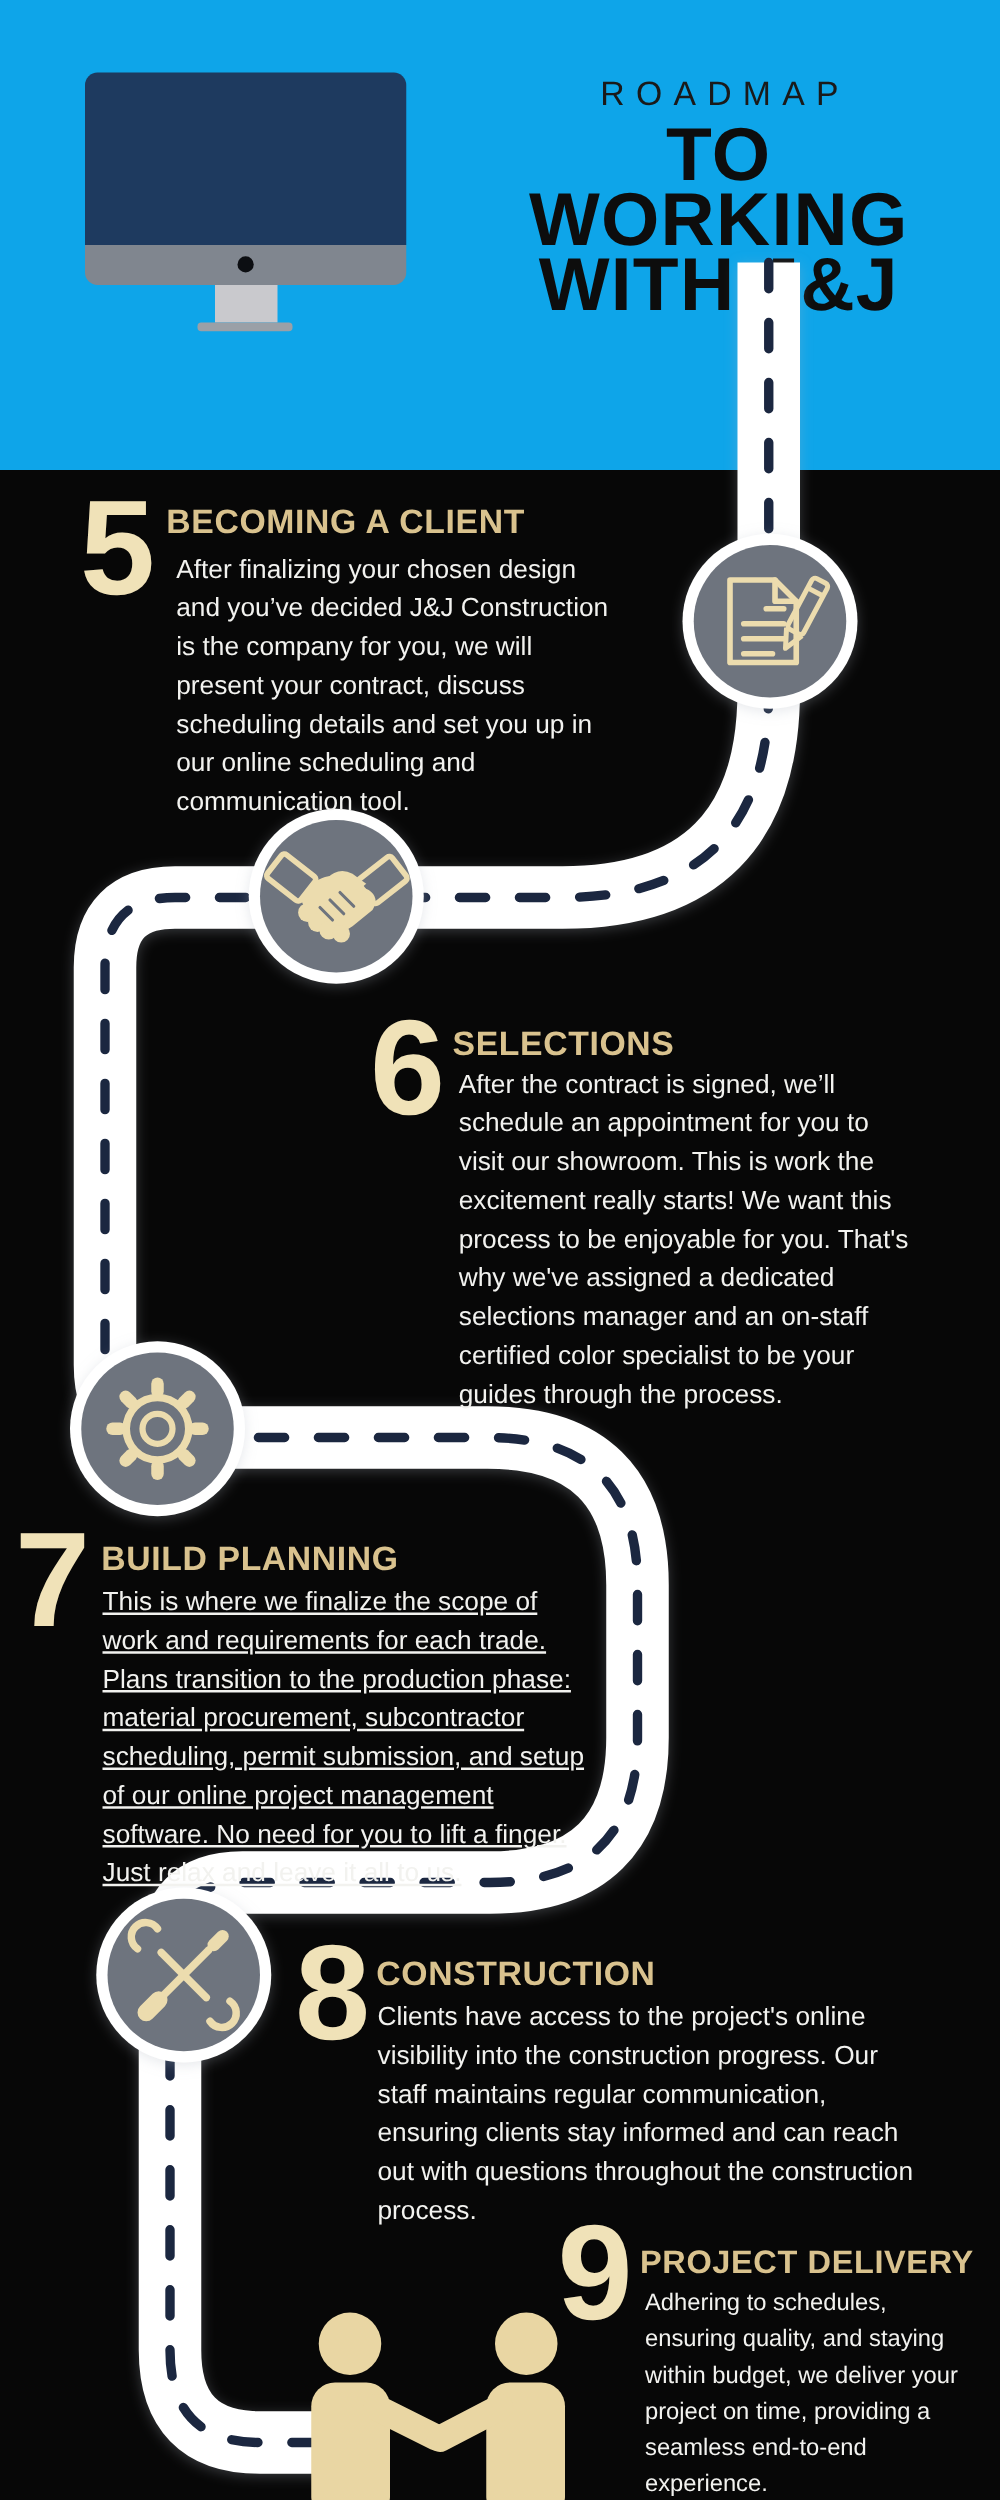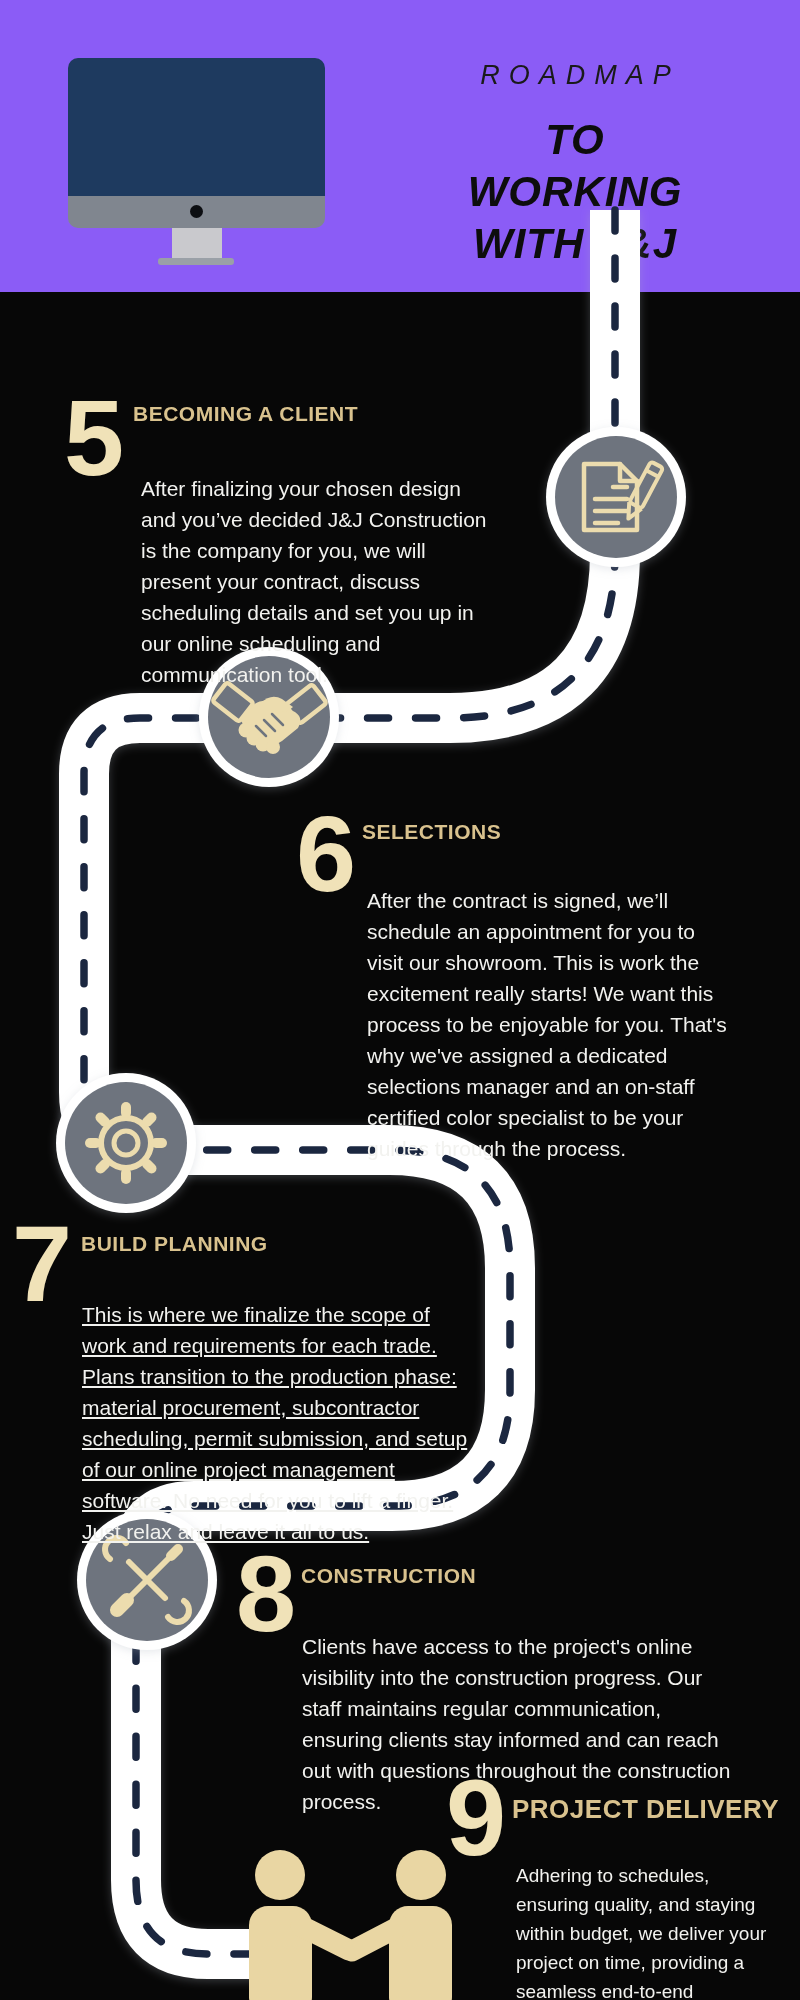--- a/index.html
+++ b/index.html
@@ -1,35 +1,35 @@
 <!DOCTYPE html>
 <html><head>
 <meta charset="utf-8">
 <style>
   html,body{margin:0;padding:0;background:#070707;}
   .canvas{position:relative;width:800px;height:2000px;background:#070707;overflow:hidden;
           font-family:"Liberation Sans",sans-serif;}
-  .header{position:absolute;top:0;left:0;width:800px;height:292px;background:#8b5cf6;font-style:italic;}
+  .header{position:absolute;top:0;left:0;width:800px;height:376px;background:#0ea5e9;}
   .eyebrow{position:absolute;top:60px;left:430px;width:300px;text-align:center;
            font-size:27px;letter-spacing:9px;color:#1a1a1a;font-weight:400;}
   .big-title{position:absolute;top:98px;left:400px;width:350px;text-align:center;
-             font-size:42px;font-weight:bold;line-height:52px;color:#0d0d0d;letter-spacing:1px;margin-top:16px;}
+             font-size:60px;font-weight:bold;line-height:52px;color:#0d0d0d;letter-spacing:1px;}
   .monitor-screen{position:absolute;top:58px;left:68px;width:257px;height:138px;
                   background:#1e3a5f;border-radius:10px 10px 0 0;}
   .monitor-chin{position:absolute;top:196px;left:68px;width:257px;height:32px;
                 background:#80868f;border-radius:0 0 10px 10px;}
   .monitor-cam{position:absolute;top:205px;left:190px;width:13px;height:13px;
                background:#0c0e12;border-radius:50%;}
   .monitor-stand{position:absolute;top:228px;left:172px;width:50px;height:30px;background:#c9c9cd;}
   .monitor-base{position:absolute;top:258px;left:158px;width:76px;height:7px;
                 background:#9aa0a7;border-radius:3px;}
   .road-svg{position:absolute;top:0;left:0;}
   .step-number{position:absolute;font-weight:bold;font-size:108px;line-height:84px;color:#f0e2b8;}
-  .step-title{position:absolute;font-weight:bold;font-size:21px;color:#d9c28e;letter-spacing:.5px;}
-  .step-body{position:absolute;font-size:21px;line-height:31px;color:#f2f2ef;margin-top:33px;}
+  .step-title{position:absolute;font-weight:bold;font-size:27px;color:#d9c28e;letter-spacing:.5px;}
+  .step-body{position:absolute;font-size:21px;line-height:31px;color:#f2f2ef;}
   .step-body div{white-space:nowrap;}
   .s9-title{font-size:26px;}
   .s9-body{font-size:19px;line-height:29px;}
 </style>
 </head>
 <body>
 
 <div class="canvas">
 
   <div class="header">

